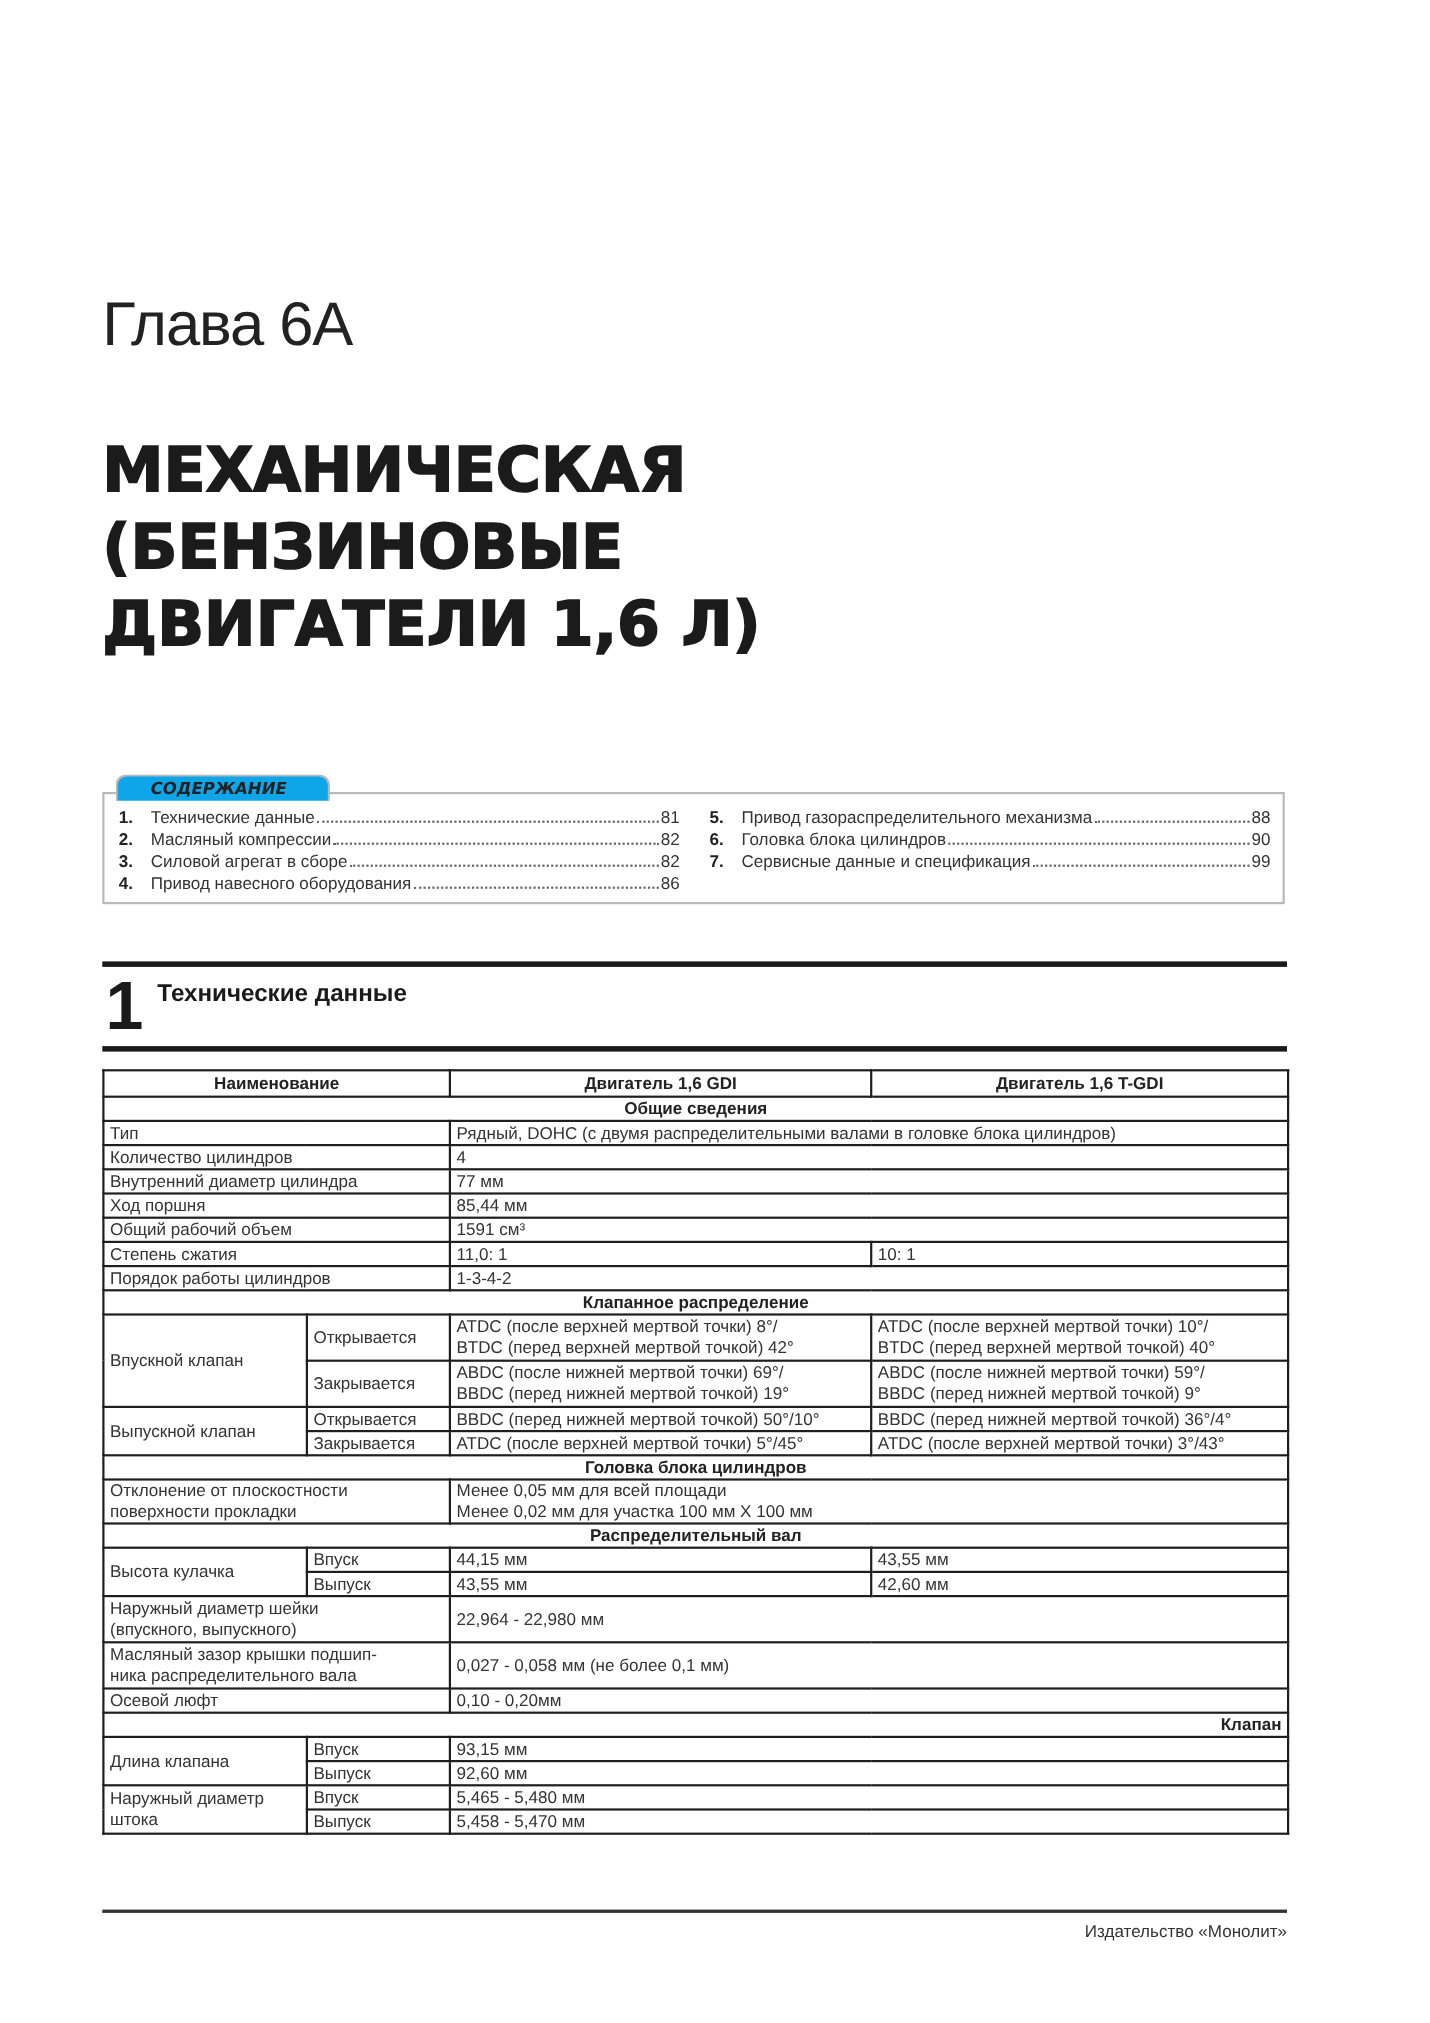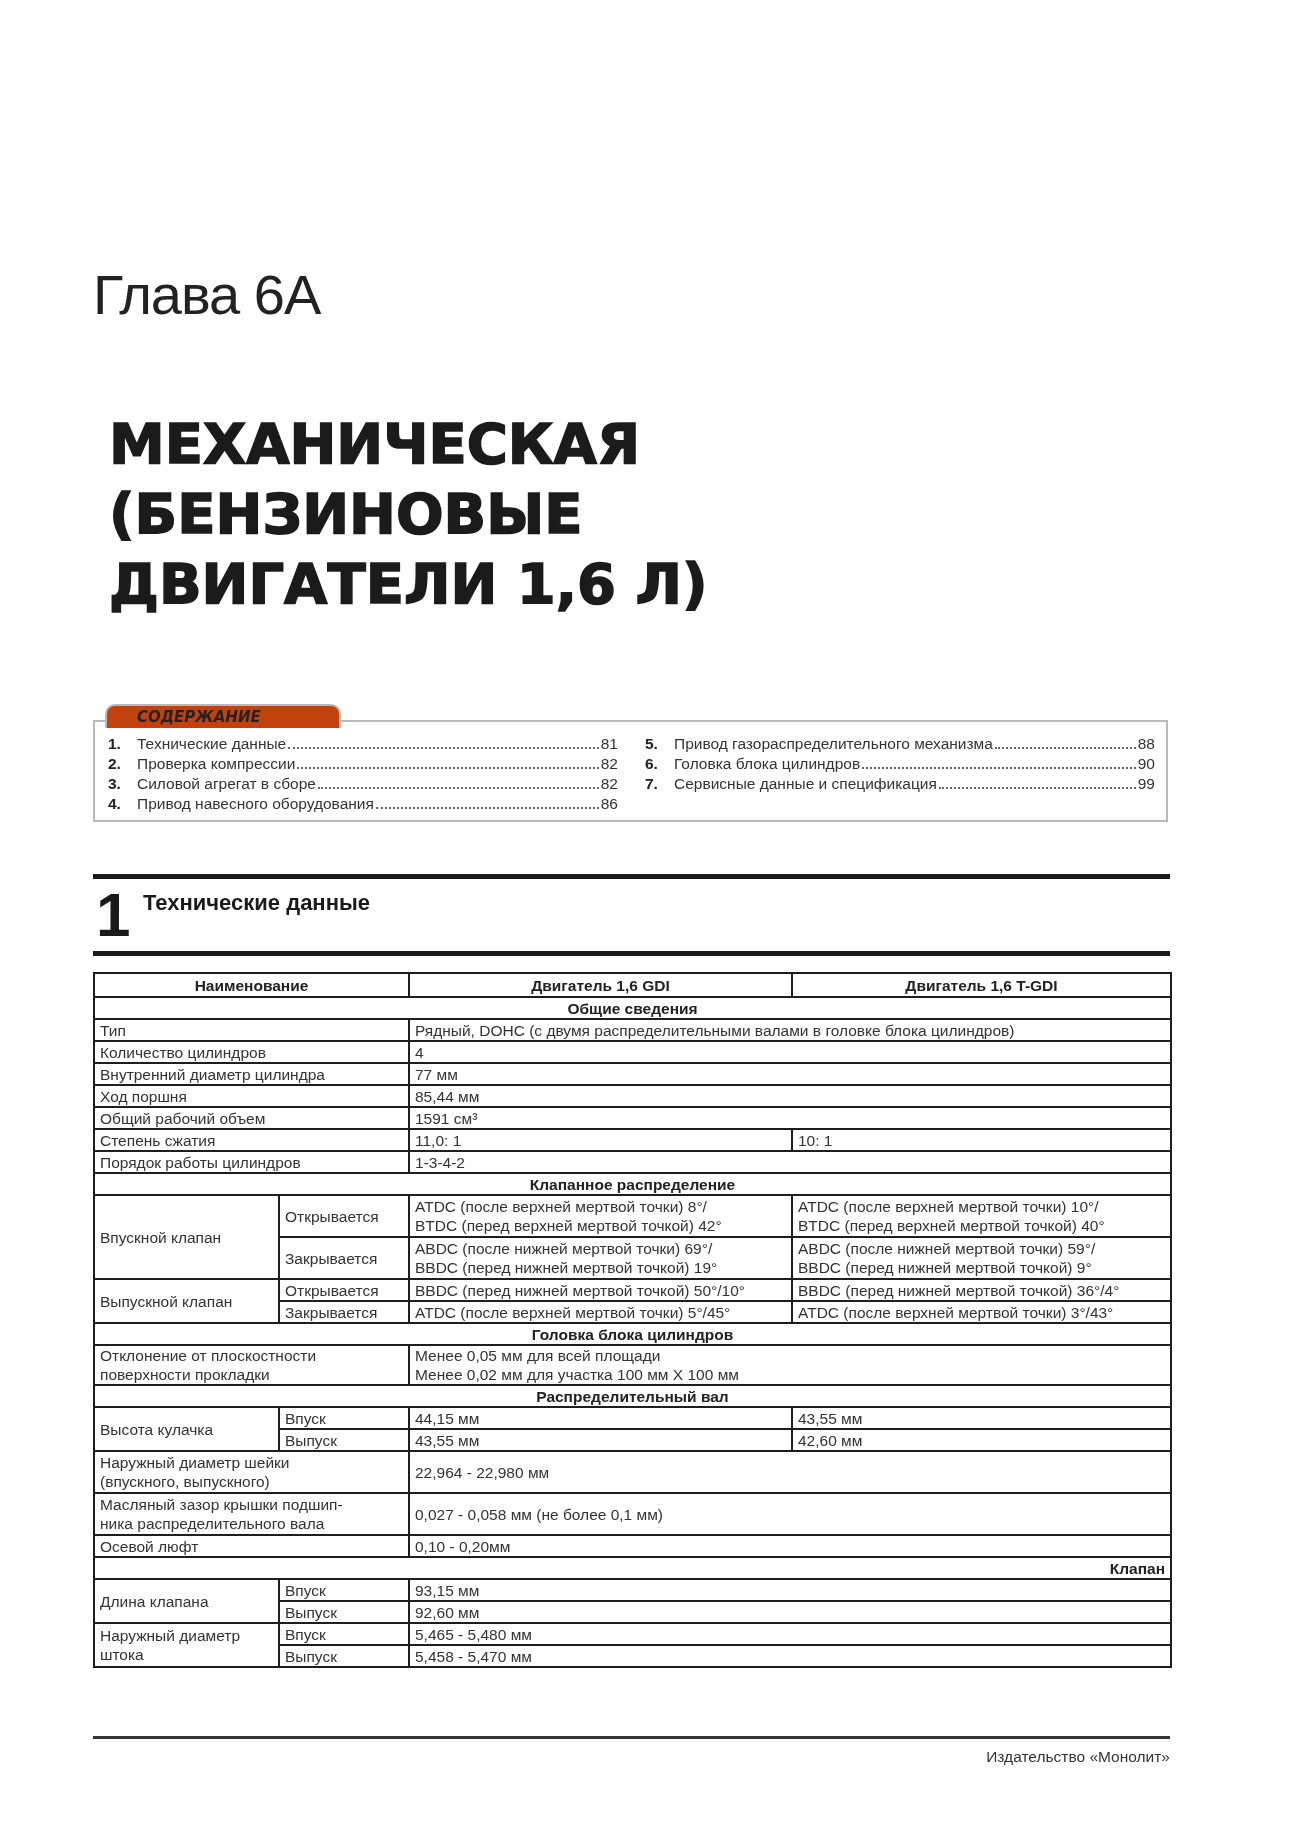--- a/index.html
+++ b/index.html
@@ -1,22 +1,22 @@
 <!DOCTYPE html>
 <html><head>
 <meta charset="utf-8">
 <style>
   html, body { margin: 0; padding: 0; background: #ffffff; }
   body { width: 1300px; height: 1839px; position: relative; overflow: hidden; color: #1a1a1a; font-family: "Liberation Sans", sans-serif; }
   .chapter { position: absolute; left: 93px; top: 262px; font-size: 56px; font-weight: 300; color: #222; letter-spacing: -1px; }
-  .title { position: absolute; left: 93px; top: 393px; margin: 16px; font-family: "DejaVu Sans", sans-serif; font-weight: 900; font-size: 56px; line-height: 70px; color: #1b1b1b; letter-spacing: 0px; -webkit-text-stroke: 1.6px #1b1b1b; }
+  .title { position: absolute; left: 93px; top: 393px; margin: 0; font-family: "DejaVu Sans", sans-serif; font-weight: 900; font-size: 56px; line-height: 70px; color: #1b1b1b; letter-spacing: 0px; -webkit-text-stroke: 1.6px #1b1b1b; }
   .title span { display: block; }
 
   .toc { position: absolute; left: 93px; top: 720px; width: 1075px; height: 102px; border: 2px solid #b9b9b9; box-sizing: border-box; }
-  .toc-tab { position: absolute; left: 105px; top: 704px; height: 24px; width: 236px; border: 2px solid #b9b9b9; border-radius: 10px 10px 0 0; border-bottom: none; background: #c2410c; box-sizing: border-box; font-family: "DejaVu Sans", sans-serif; font-weight: bold; font-style: italic; font-size: 15px; padding-left: 30px; line-height: 22px; color: #222; }
+  .toc-tab { position: absolute; left: 105px; top: 704px; height: 24px; width: 195px; border: 2px solid #b9b9b9; border-radius: 10px 10px 0 0; border-bottom: none; background: #0ea5e9; box-sizing: border-box; font-family: "DejaVu Sans", sans-serif; font-weight: bold; font-style: italic; font-size: 15px; padding-left: 30px; line-height: 22px; color: #222; }
   .toc-col { position: absolute; top: 734px; font-size: 15.5px; line-height: 20px; color: #333; }
   .toc-col.left { left: 108px; width: 510px; }
   .toc-col.right { left: 645px; width: 510px; }
   .toc-item { display: flex; align-items: baseline; white-space: nowrap; }
   .toc-num { width: 29px; font-weight: bold; color: #222; }
   .toc-label { }
   .toc-dots { flex: 1; border-bottom: 2px dotted #666; margin: 0 2px 4px 2px; }
   .toc-page { }
 
   .rule-thick { position: absolute; left: 93px; width: 1077px; height: 5px; background: #1a1a1a; }
@@ -51,21 +51,21 @@
 
 <div class="toc-col left">
   <div class="toc-item">
     <span class="toc-num">1.</span>
     <span class="toc-label">Технические данные</span>
     <span class="toc-dots"></span>
     <span class="toc-page">81</span>
   </div>
   <div class="toc-item">
     <span class="toc-num">2.</span>
-    <span class="toc-label">Проверка компрессии</span>
+    <span class="toc-label">Масляный компрессии</span>
     <span class="toc-dots"></span>
     <span class="toc-page">82</span>
   </div>
   <div class="toc-item">
     <span class="toc-num">3.</span>
     <span class="toc-label">Силовой агрегат в сборе</span>
     <span class="toc-dots"></span>
     <span class="toc-page">82</span>
   </div>
   <div class="toc-item">

